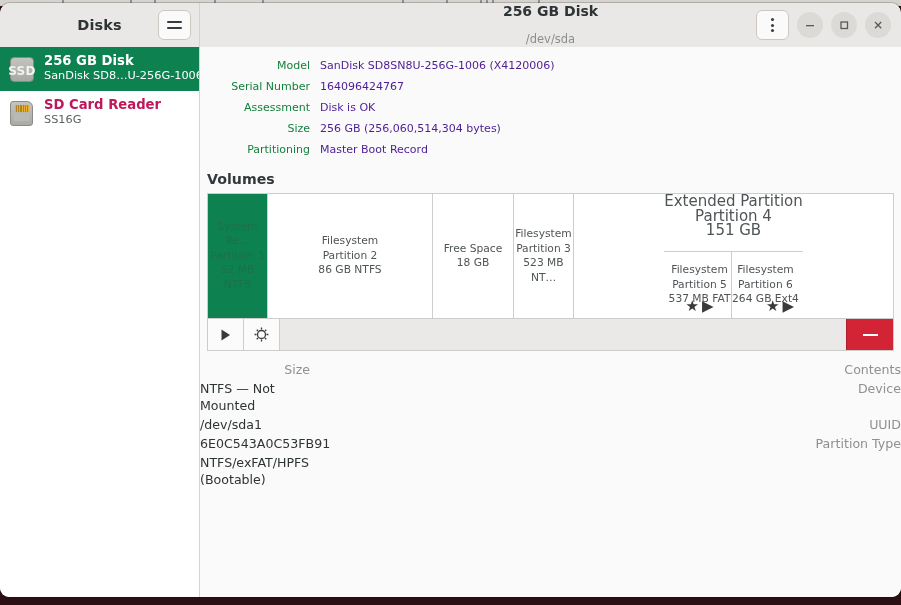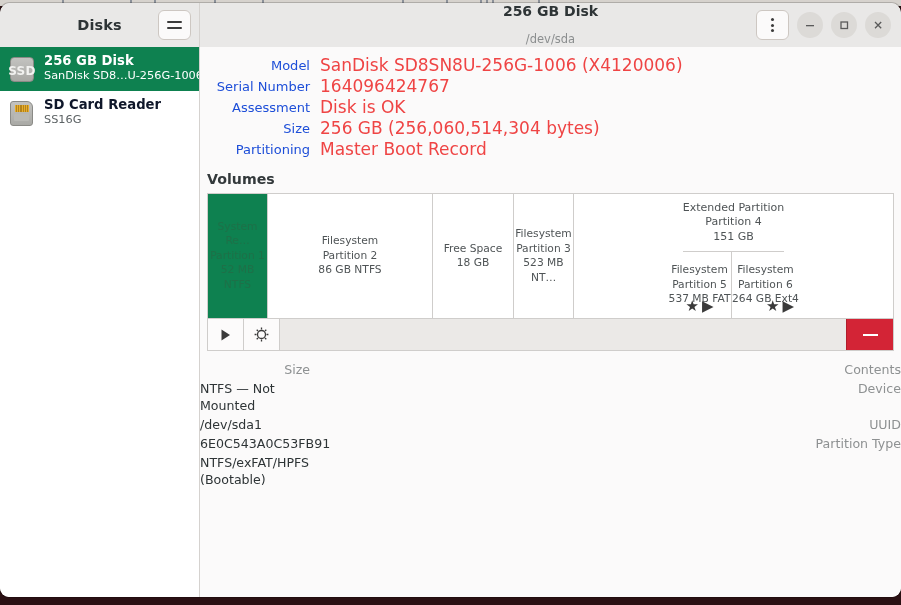--- a/index.html
+++ b/index.html
@@ -83,21 +83,21 @@
     border-radius: 0 0 0 9px;
     overflow: hidden;
   }
   .disk-item {
     display: flex; align-items: center; gap: 9px;
     padding: 6px 8px 7px 9px; cursor: pointer;
     min-height: 44px;
   }
   .disk-item.selected { background: #0e8150; }
   .disk-text { min-width: 0; line-height: 1.12; }
-  .disk-name { font-size: 13.2px; font-weight: bold; color: #0f172a; white-space: nowrap; }
+  .disk-name { font-size: 13.2px; font-weight: bold; color: #be185d; white-space: nowrap; }
   .disk-sub {
     font-size: 11.3px; color: #5d6365; white-space: nowrap; margin-top: 1px;
     display: flex; 
   }
   .disk-item.selected .disk-name, .disk-item.selected .disk-sub { color: #ffffff; }
   .ic { width: 26px; height: 26px; flex: 0 0 26px; position: relative; }
   .ssd-ic {
     width: 24px; height: 25px; background: linear-gradient(#c3c3c0,#a8a8a4);
     border: 1px solid #8a8a86; border-radius: 4px; margin: 1px 0 0 1px;
     display: flex; align-items: flex-end; justify-content: center;
@@ -124,24 +124,24 @@
     flex: 1; background: #fbfafa; position: relative; min-width: 0;
     border-radius: 0 0 9px 0;
     display: flex; flex-direction: column;
   }
   .drive-info {
     display: grid; grid-template-columns: 110px 1fr;
     column-gap: 10px; row-gap: 0;
     padding: 8px 0 0 0; margin-left: 0;
   }
   .drive-info .k {
-    text-align: right; font-size: 13px; color: #1d4ed8; padding: 2px 0; line-height: 17px;
+    text-align: right; font-size: 11px; color: #15803d; padding: 2px 0; line-height: 17px;
   }
   .drive-info .v {
-    font-size: 17px; color: #ef4444; padding: 2px 0; line-height: 17px;
+    font-size: 11px; color: #4c1d95; padding: 2px 0; line-height: 17px;
   }
   .vol-heading {
     font-size: 14.2px; font-weight: bold; color: #33393b;
     margin: 11px 0 6px 7px;
   }
   .vol-wrap { margin: 0 7px; }
   .vol-grid {
     height: 125px; display: flex;
     border: 1px solid #cfcdcb; border-bottom: none;
     background: #ffffff;
@@ -153,22 +153,22 @@
     font-size: 10.7px; color: #4f5456; line-height: 14.5px;
   }
   .part:last-child { border-right: none; }
   .part.selected {
     background: #0e8150; color: #1f6b47;
   }
   .part.selected .plabel { color: #1e7048; }
   .nested-col { display: flex; flex-direction: column; }
   .nested-top {
     flex: 0 0 58px; border-bottom: 1px solid #cfcdcb;
-    display: flex; align-items: center; justify-content: center;
-    font-size: 11px; color: #4f5456; line-height: 14.5px; text-align: center;
+    display: flex; align-items: flex-start; justify-content: center;
+    font-size: 15px; color: #4f5456; line-height: 14.5px; text-align: center;
     cursor: pointer;
   }
   .nested-bot { flex: 1; display: flex; }
   .badges {
     position: absolute; right: 5px; bottom: 4px;
     display: flex; align-items: center; gap: 3px;
     color: #3a3a3a; font-size: 15px; line-height: 1;
   }
   .badges.center { left: 0; right: 0; justify-content: center; }
   .vol-toolbar {

